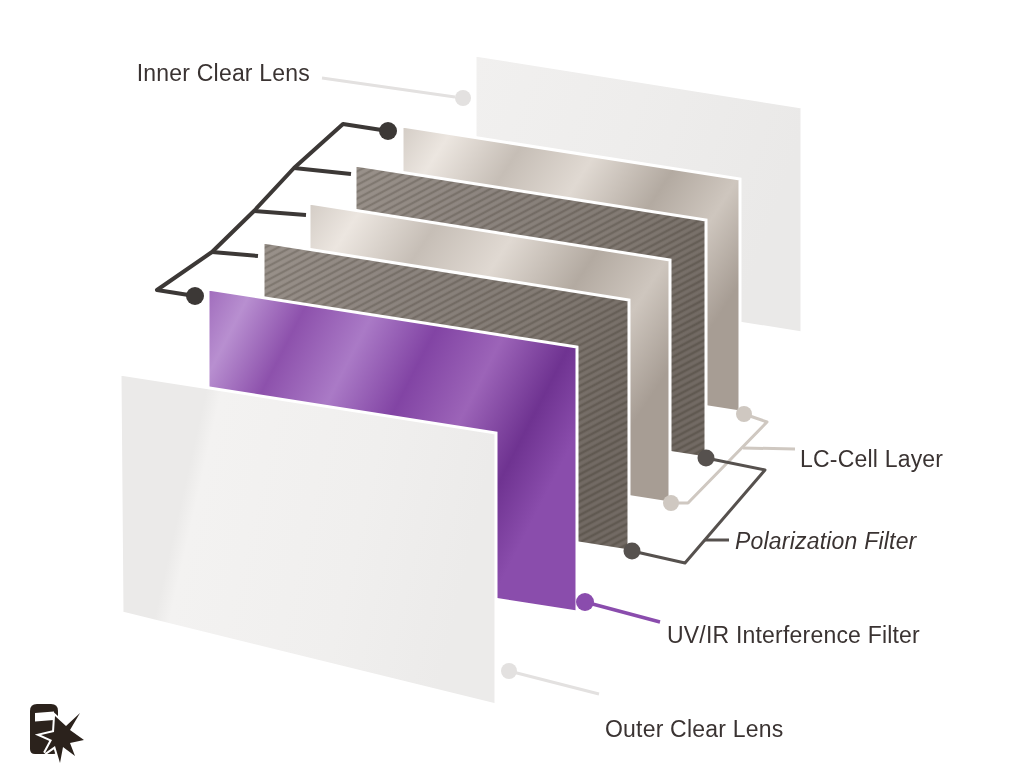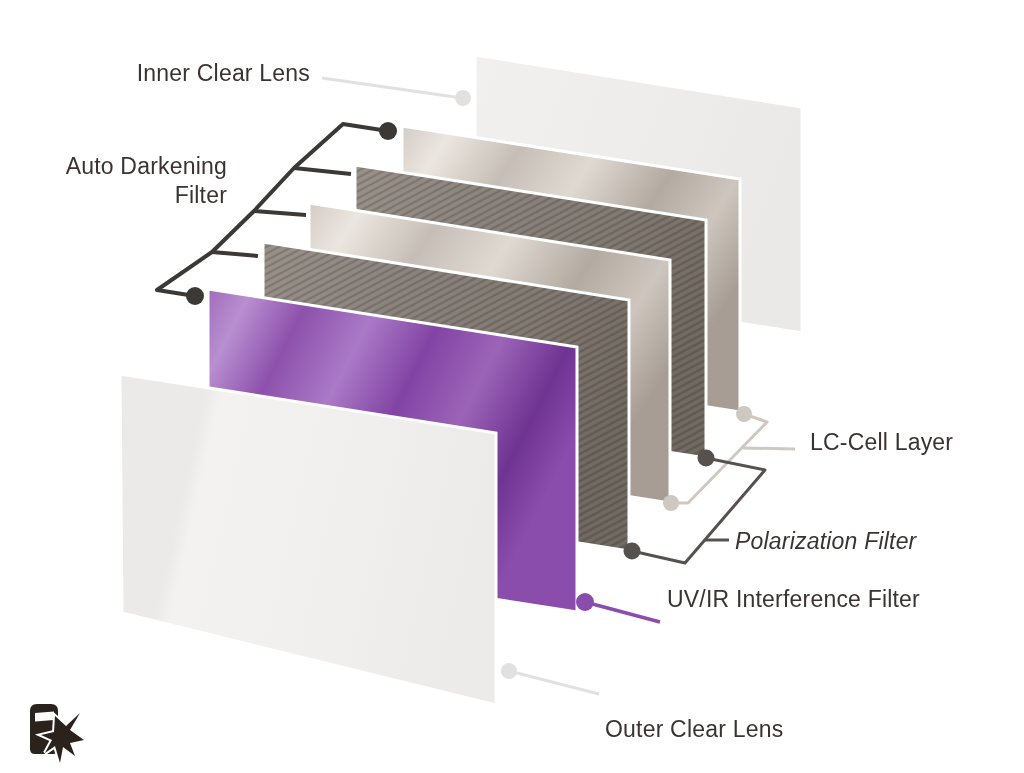--- a/index.html
+++ b/index.html
@@ -19,23 +19,23 @@
     position: absolute;
     font-size: 23px;
     line-height: 28px;
     color: #3a3332;
     white-space: nowrap;
     letter-spacing: 0.2px;
   }
   .lbl.right { text-align: right; }
   #label-inner-clear-lens  { right: 714px; top: 59px; margin-left: 40px; }
   #label-auto-darkening    { right: 797px; top: 152px; line-height: 29px; }
-  #label-lc-cell           { left: 800px;  top: 428px; margin-left: 10px; }
+  #label-lc-cell           { left: 800px;  top: 445px; }
   #label-polarization      { left: 735px;  top: 527px; font-style: italic; }
-  #label-uvir              { left: 667px;  top: 585px; text-align: right; }
+  #label-uvir              { left: 667px;  top: 621px; text-align: right; }
   #label-outer-clear-lens  { left: 605px;  top: 681px; margin-top: 34px; }
 </style>
 </head>
 <body>
 
 <div class="canvas">
 
   <svg class="diagram" width="1024" height="773" viewBox="0 0 1024 773">
     <defs>
       <linearGradient id="gClearBack" x1="0" y1="0" x2="1" y2="0.3">
@@ -153,24 +153,20 @@
 
     <g transform="translate(28,702)">
       <path d="M2,47 Q2,52 7,52 L25,52 Q30,52 30,47 L30,9 Q30,2 23,2 L9,2 Q2,2 2,9 Z" fill="#2b221c"></path>
       <polygon points="7,11 26,9.5 26,18 7,19.5" fill="#ffffff"></polygon>
       <polygon points="52,11 42,28 56,38 42,41 47,54 35,45 32,61 27,44 17,51 24,38 13,33 26,30 27,14 38,24" fill="#2b221c" stroke="#ffffff" stroke-width="4" paint-order="stroke" stroke-linejoin="miter"></polygon>
     </g>
   </svg>
 
   <div class="lbl right" id="label-inner-clear-lens">Inner Clear Lens</div>
 
-  <div class="lbl right" id="label-auto-darkening">
-    <div>Auto Darkening</div>
-    <div>Filter</div>
-  </div>
 
   <div class="lbl" id="label-lc-cell">LC-Cell Layer</div>
 
   <div class="lbl" id="label-polarization">Polarization Filter</div>
 
   <div class="lbl" id="label-uvir">UV/IR Interference Filter</div>
 
   <div class="lbl" id="label-outer-clear-lens">Outer Clear Lens</div>
 
 </div>

